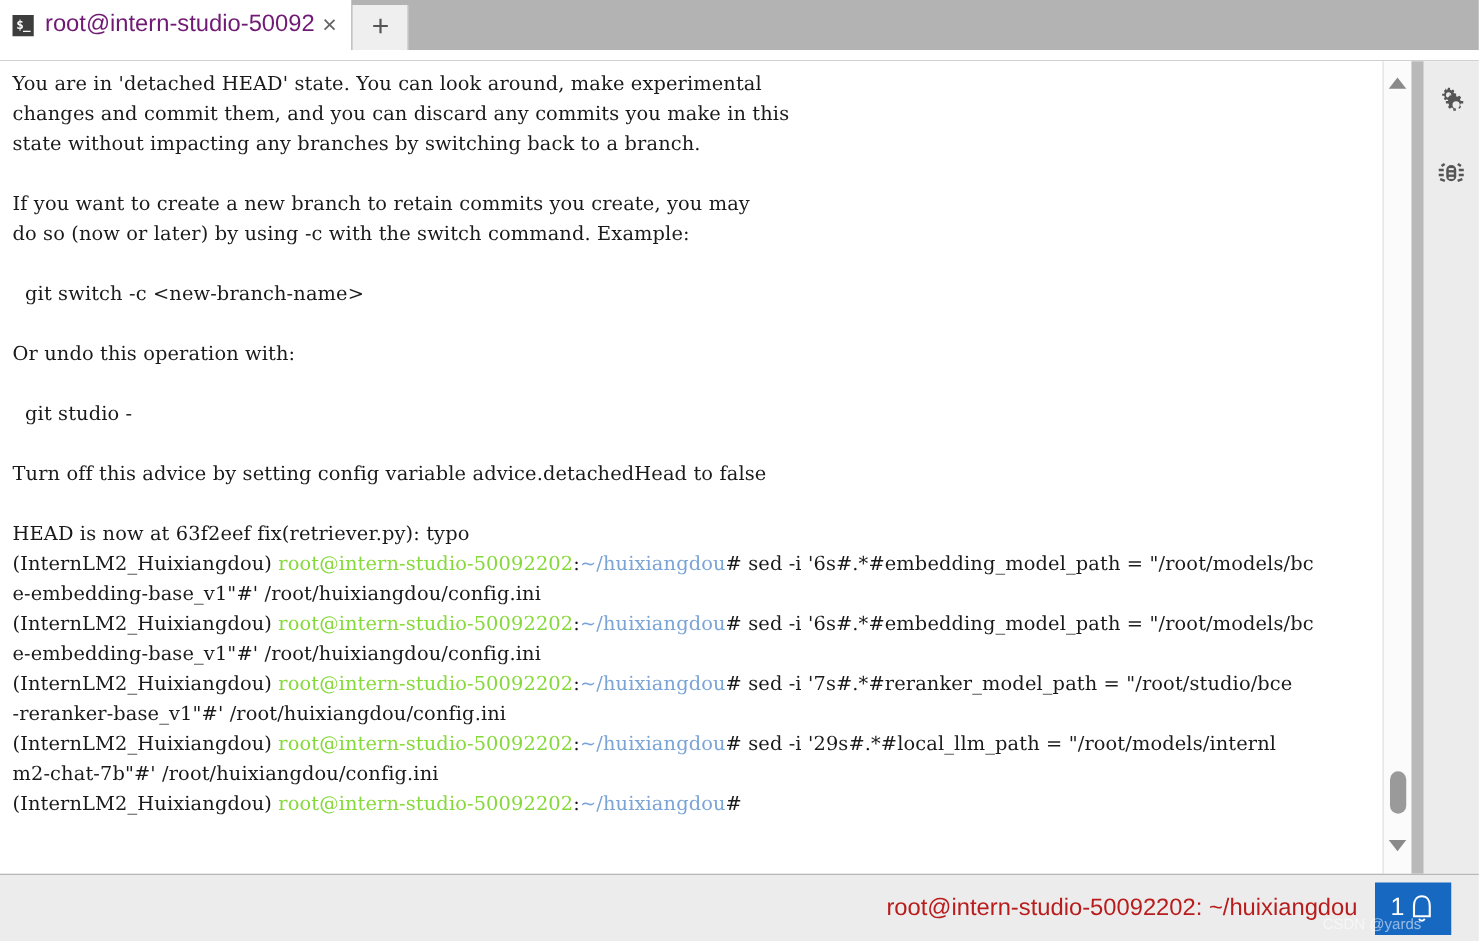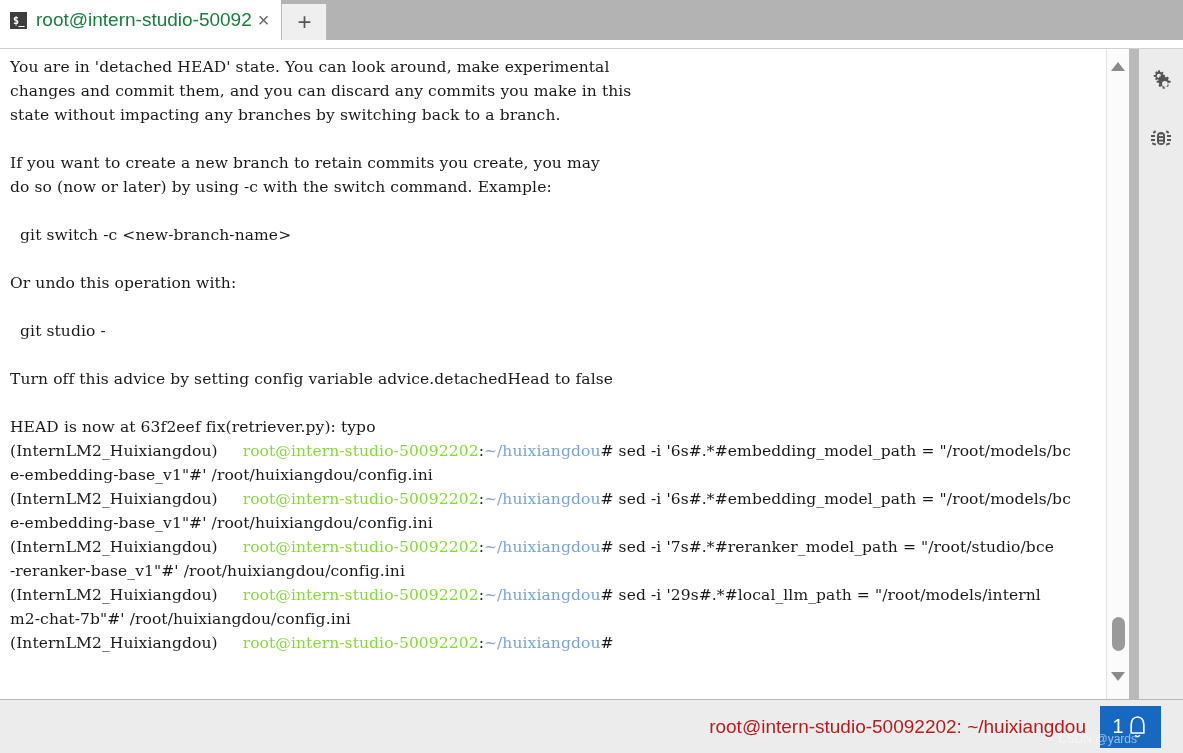--- a/index.html
+++ b/index.html
@@ -54,21 +54,21 @@
     font-size: 10px;
     line-height: 17px;
     text-align: center;
     font-weight: bold;
     flex: 0 0 auto;
     margin-right: 9px;
     letter-spacing: -0.5px;
   }
   .tab-title {
     font-size: 19px;
-    color: #15803d;
+    color: #701a75;
     white-space: nowrap;
     overflow: hidden;
     flex: 1 1 auto;
     font-family: "Liberation Sans", sans-serif;
   }
   .tab-close {
     font-size: 20px;
     color: #666666;
     padding: 0 4px 0 6px;
     cursor: pointer;
@@ -121,21 +121,21 @@
   }
   .termline {
     font-family: "DejaVu Serif", "Liberation Serif", serif;
     font-size: 15.5px;
     line-height: 24px;
     color: #1a1a1a;
     white-space: pre;
     letter-spacing: 0.1px;
   }
   .termline.blank { color: transparent; }
-  .c-green { color: #86d93a; margin-left: 20px; }
+  .c-green { color: #86d93a; }
   .c-cyan  { color: #7aa4d6; }
   .c-plain { color: #1a1a1a; }
 
   
   .scrollcol {
     width: 22px;
     flex: 0 0 auto;
     background: #fbfbfb;
     border-left: 1px solid #e2e2e2;
     position: relative;

